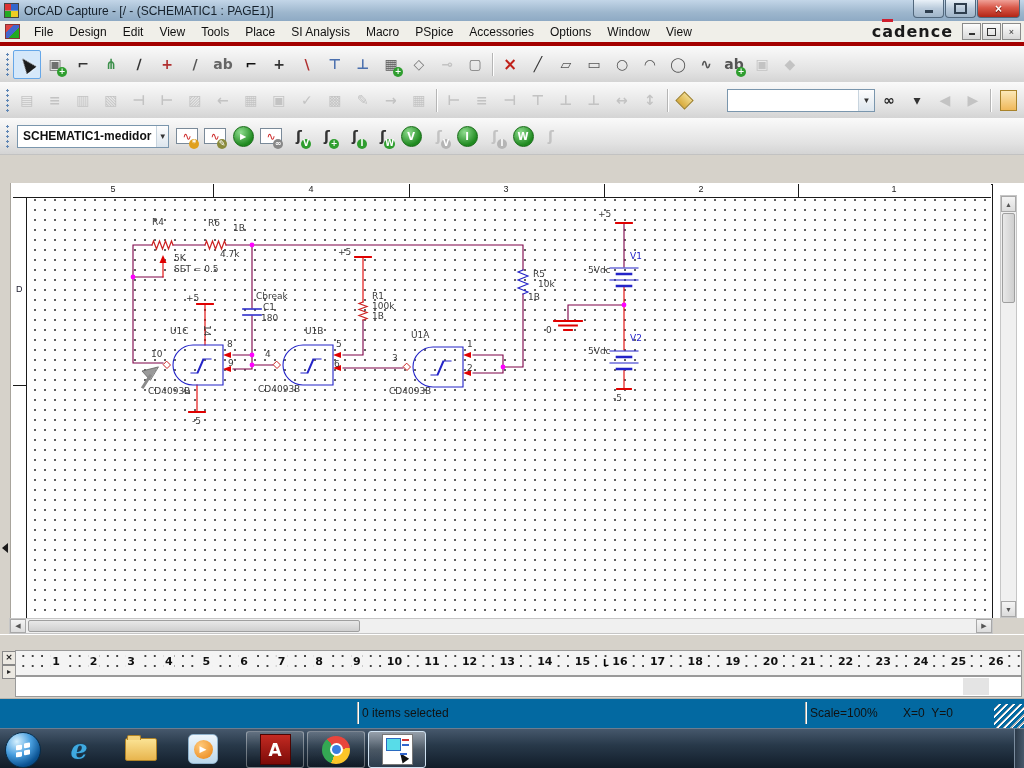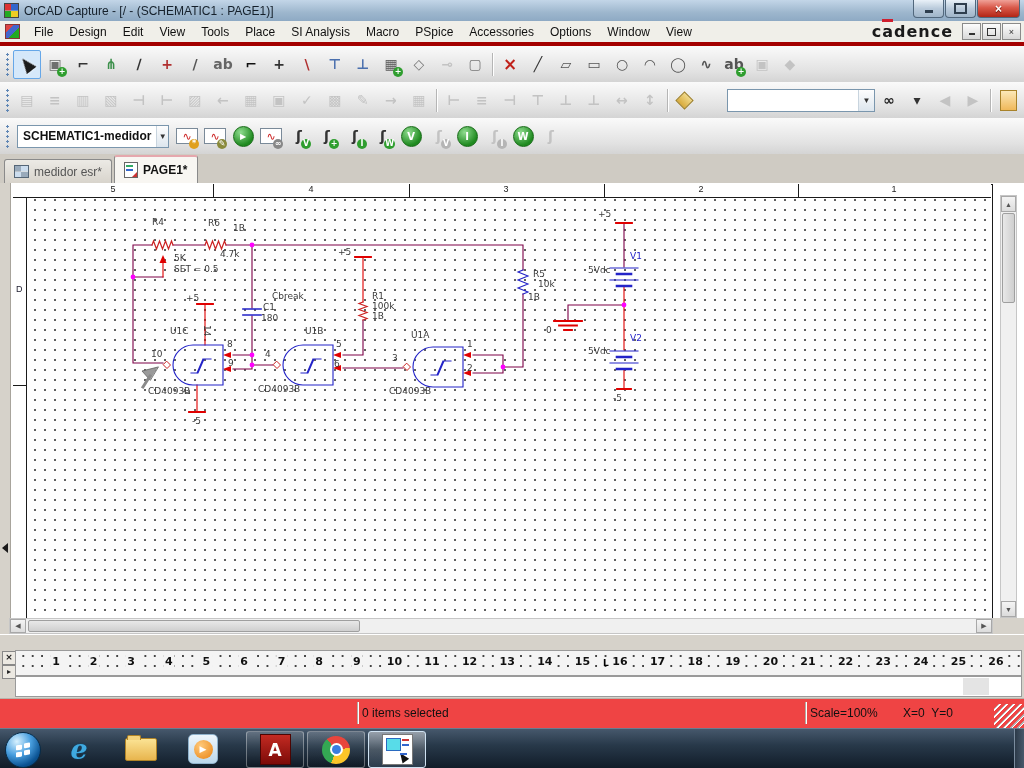--- a/index.html
+++ b/index.html
@@ -95,21 +95,21 @@
   #gapband{position:absolute;top:634px;left:0;right:0;height:14px;background:#d6d2ca;border-top:1px solid #fff;}
   #rulerpane{position:absolute;top:648px;left:0;right:0;height:50px;background:#d6d2ca;}
   #rclose{position:absolute;left:2px;top:3px;width:12px;height:12px;border:1px solid #888;background:#ece9e2;font:bold 9px/11px "DejaVu Sans",sans-serif;text-align:center;color:#222;}
   #rexpand{position:absolute;left:2px;top:17px;width:12px;height:12px;border:1px solid #888;background:#ece9e2;font:8px/11px "DejaVu Sans",sans-serif;text-align:center;color:#222;}
   #ruler{position:absolute;left:15px;top:2px;right:2px;height:24px;background:#f4f4f4;border:1px solid #9a9a9a;background-image:radial-gradient(circle,#444 0.8px,transparent 1px);background-size:9.4px 10px;background-position:2.6px 10px;}
   .rnum{position:absolute;top:4px;transform:translateX(-50%);font:bold 11px "DejaVu Sans",sans-serif;color:#111;background:#f4f4f4;padding:0 2px;}
   #rmarker{position:absolute;top:7px;font:bold 9px "DejaVu Sans",sans-serif;color:#000;}
   #cmdbar{position:absolute;left:15px;top:28px;right:2px;height:19px;background:#fff;border:1px solid #9a9a9a;}
   #cmdgray{position:absolute;right:32px;top:1px;bottom:1px;width:26px;background:#e4e4e4;}
   
-  #statusbar{position:absolute;top:698px;left:0;right:0;height:30px;background:#ef4444;border-top:1px solid #b8b4ac;font-size:12px;color:#111;}
+  #statusbar{position:absolute;top:698px;left:0;right:0;height:30px;background:#0369a1;border-top:1px solid #b8b4ac;font-size:12px;color:#111;}
   .sdiv{position:absolute;top:3px;bottom:5px;width:1px;background:#b0aca4;box-shadow:1px 0 0 #fff;}
   #sel-text{position:absolute;left:362px;top:7px;}
   #scale-text{position:absolute;left:810px;top:7px;}
   #coord-text{position:absolute;left:903px;top:7px;white-space:pre;}
   #grip{position:absolute;right:0;bottom:1px;width:30px;height:24px;background:repeating-linear-gradient(135deg,transparent 0 3px,#b0b0b0 3px 4px,#fff 4px 5px);}
   
   #taskbar{position:absolute;top:728px;left:0;right:0;height:40px;background:linear-gradient(#46586c,#28394a 40%,#101b27);border-top:1px solid #6b7d90;display:flex;align-items:center;}
   #orb{position:absolute;left:5px;top:3px;width:34px;height:34px;border-radius:50%;background:radial-gradient(circle at 32% 25%,#d8f2ff,#4aa0e0 40%,#0c5494 72%,#063358);border:1px solid #072c49;display:flex;align-items:center;justify-content:center;}
   .flag{width:6px;height:5px;background:#fff;box-shadow:8px -1px 0 #fff,0 7px 0 #fff,8px 6px 0 #fff;transform:translate(-4px,-3px) skewY(-8deg);border-radius:1px;}
   .tkicon{position:absolute;top:4px;width:34px;height:32px;display:flex;align-items:center;justify-content:center;}
@@ -448,30 +448,20 @@
         </span>
         <span class="ic">
           <span class="ball">W</span>
         </span>
         <span class="ic dis">
           <span class="g">ʃ</span>
         </span>
       </span>
   </div>
 
-  <div id="tabbar">
-    <span class="tab inactive">
-      <span class="tabgrid"></span>
-      <span>medidor esr*</span>
-    </span>
-    <span class="tab active">
-      <span class="tabpage"></span>
-      <span>PAGE1*</span>
-    </span>
-  </div>
 
   <div id="canvas">
     <div id="pageframe"></div>
     <div id="zoneband">
         <span class="zone-num" style="left: 100px;">5</span>
         <span class="zone-num" style="left: 298px;">4</span>
         <span class="zone-num" style="left: 493px;">3</span>
         <span class="zone-num" style="left: 688px;">2</span>
         <span class="zone-num" style="left: 881px;">1</span>
         <span class="zone-div" style="left: 200px;"></span>
@@ -527,21 +517,21 @@
     </svg>
 
     <div id="slabels">
         <span class="slbl" style="left: 152px; top: 34px;">R4</span>
         <span class="slbl" style="left: 208px; top: 35px;">R6</span>
         <span class="slbl" style="left: 233px; top: 40px;">1B</span>
         <span class="slbl" style="left: 174px; top: 70px;">5K</span>
         <span class="slbl" style="left: 174px; top: 81px;">SET = 0.5</span>
         <span class="slbl" style="left: 220px; top: 66px;">4.7k</span>
         <span class="slbl" style="left: 186px; top: 110px;">+5</span>
-        <span class="slbl" style="left: 272px; top: 108px;">Cbreak</span>
+        <span class="slbl" style="left: 256px; top: 108px;">Cbreak</span>
         <span class="slbl" style="left: 263px; top: 119px;">C1</span>
         <span class="slbl" style="left: 261px; top: 130px;">180</span>
         <span class="slbl" style="left: 170px; top: 143px;">U1C</span>
         <span class="slbl rot" style="left: 212px; top: 142px;">14</span>
         <span class="slbl" style="left: 151px; top: 166px;">10</span>
         <span class="slbl" style="left: 227px; top: 156px;">8</span>
         <span class="slbl" style="left: 228px; top: 175px;">9</span>
         <span class="slbl" style="left: 148px; top: 203px;">CD4093B</span>
         <span class="slbl rot" style="left: 191px; top: 206px;">7</span>
         <span class="slbl" style="left: 192px; top: 233px;">-5</span>

